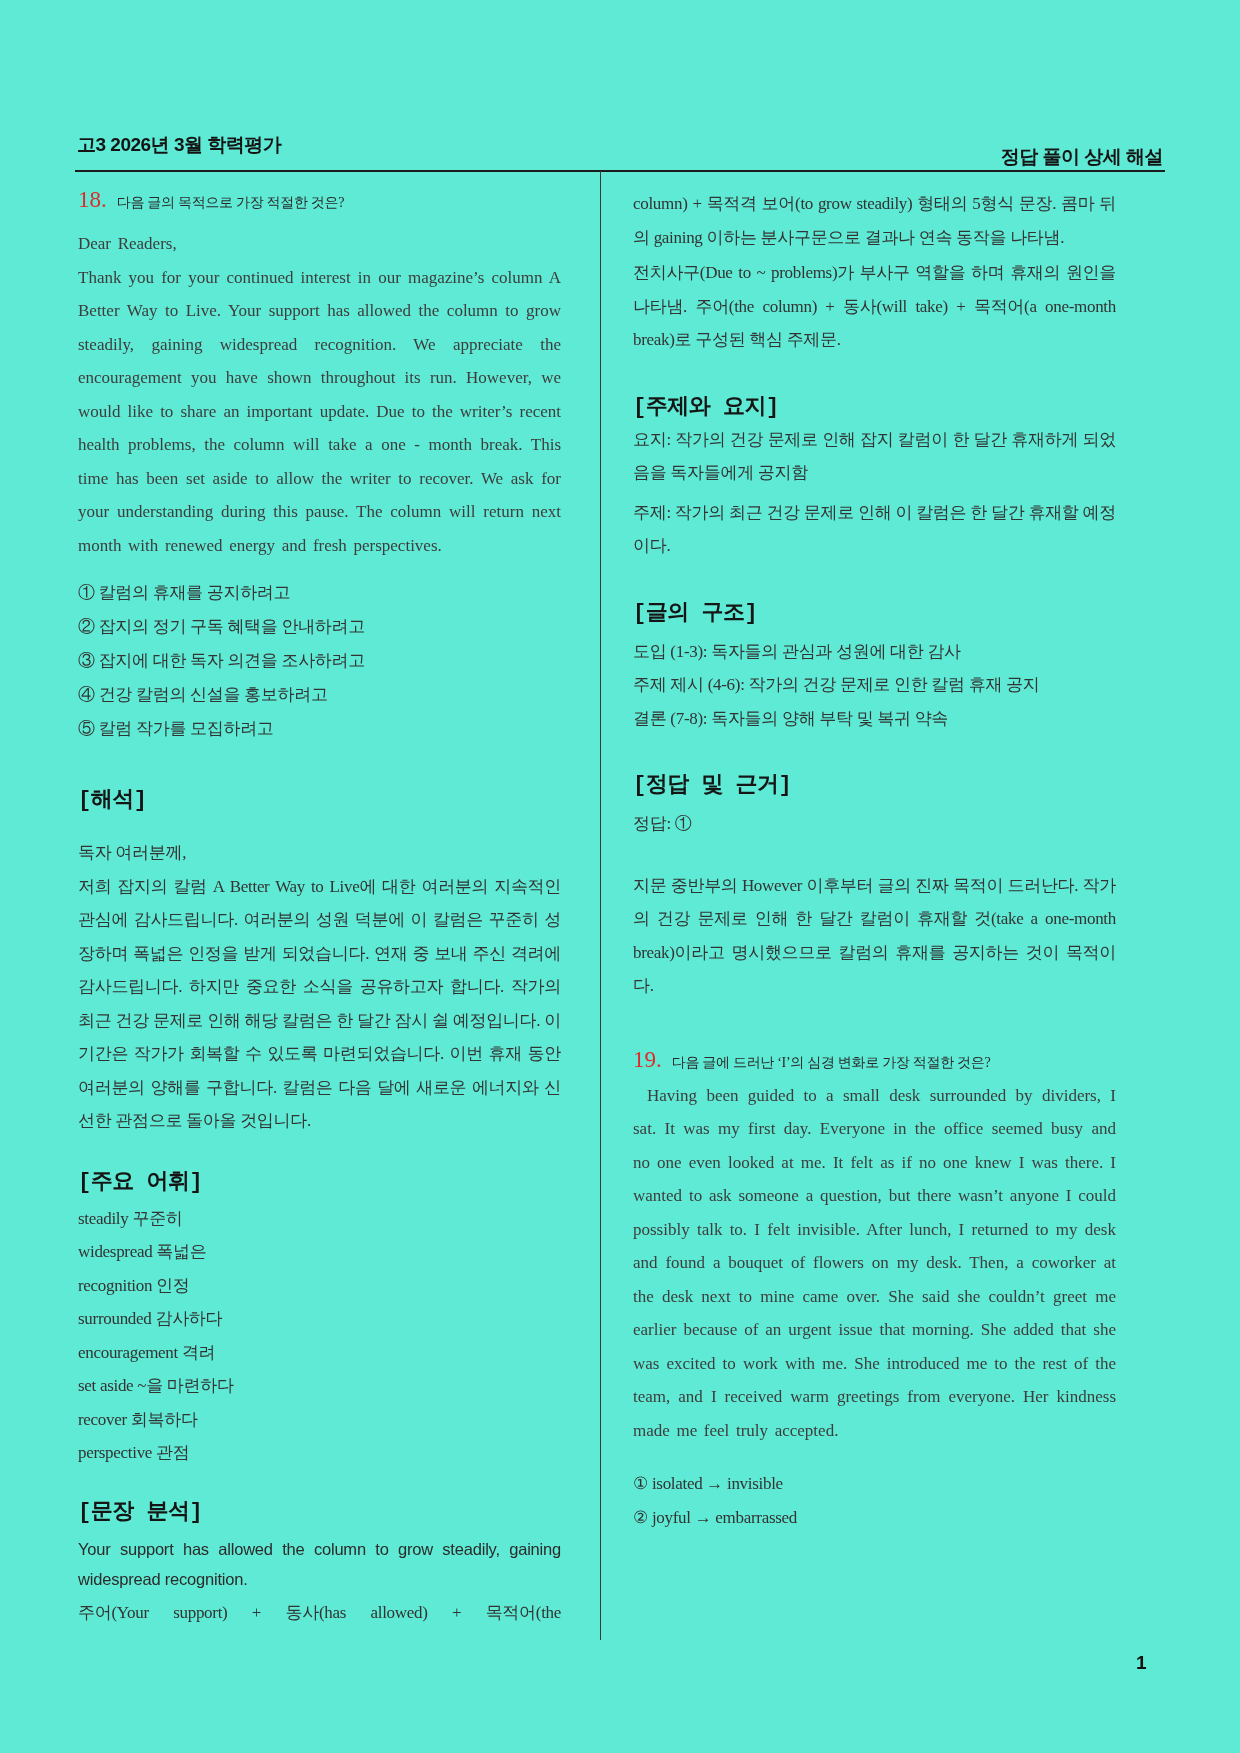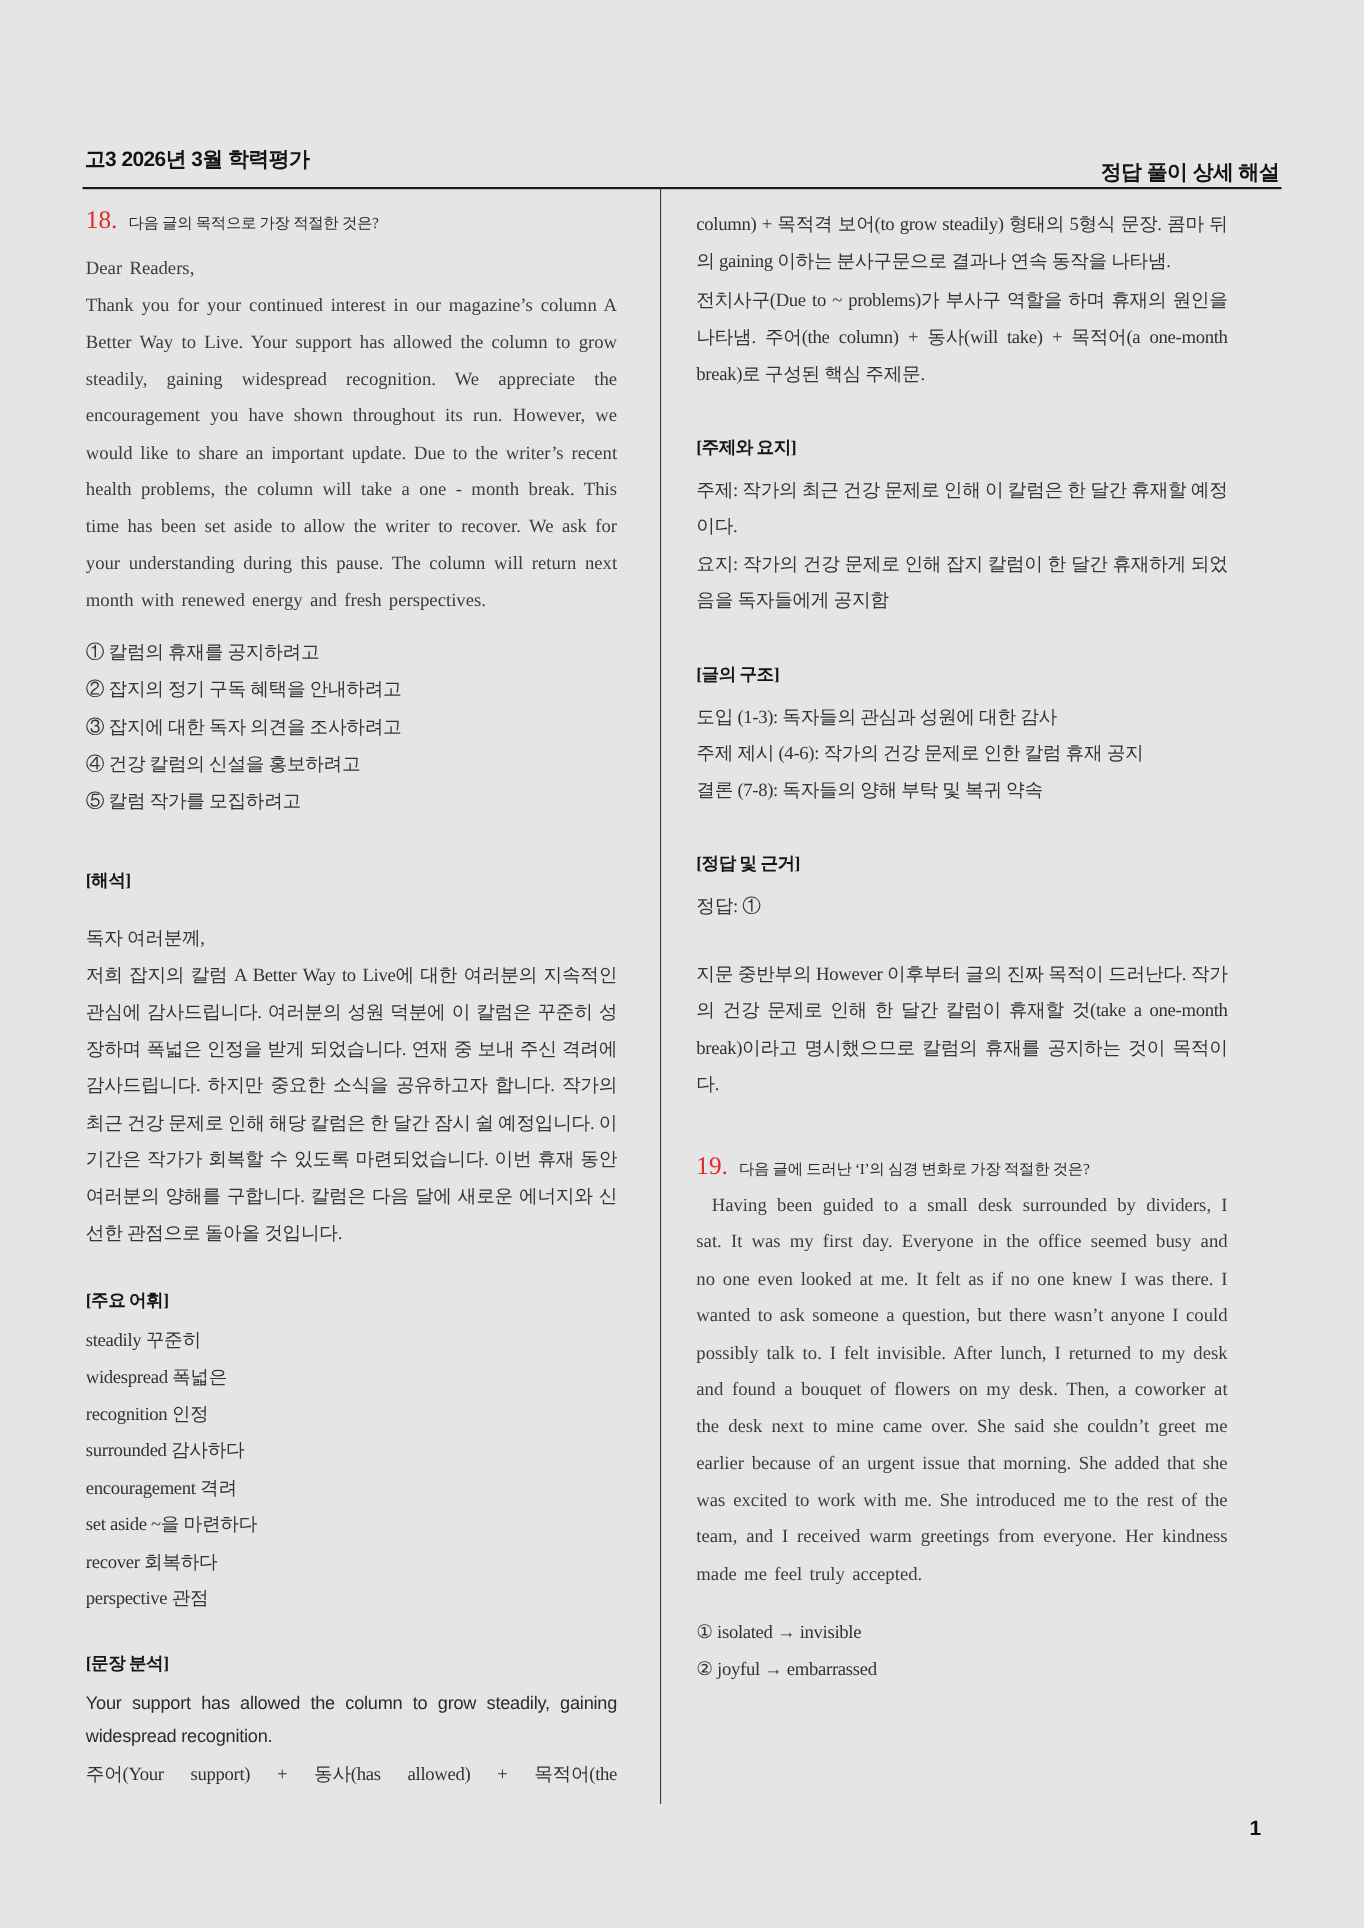--- a/index.html
+++ b/index.html
@@ -1,17 +1,17 @@
 <!DOCTYPE html>
 <html><head>
 <meta charset="utf-8">
 <style>
   html, body { margin:0; padding:0; background:#ffffff; }
   .page {
-    position:relative; width:1240px; height:1753px; background:#e5e5e5;
+    position:relative; width:1240px; height:1753px; background:#5eead4;
     font-family:"Liberation Serif","DejaVu Serif",serif; color:#333;
     overflow:hidden;
   }
   
   .hdr-left {
     position:absolute; left:77px; top:132px;
     font-family:"Liberation Sans","DejaVu Sans",sans-serif;
     font-weight:700; font-size:19px; color:#141414; letter-spacing:-0.5px;
   }
   .hdr-right {
@@ -43,22 +43,22 @@
   .eng {
     font-family:"Liberation Serif","DejaVu Serif",serif;
     font-size:17px; line-height:33.5px; color:#3d3d3d; word-spacing:0.14em;
   }
   .kor { font-size:17px; line-height:33.5px; color:#333; letter-spacing:-0.3px; }
   .just { text-align:justify; }
   .force-last { text-align:justify; text-align-last:justify; }
   .indent { text-indent:14px; }
 
   .sec-title {
-    font-family:Liberation Serif, serif;
-    font-weight:700; font-size:16px; color:#151515; letter-spacing:-0.5px;
+    font-family:Liberation Mono, monospace;
+    font-weight:700; font-size:22px; color:#151515; letter-spacing:-0.5px;
     line-height:30px;
   }
   .sans {
     font-family:"Liberation Sans","DejaVu Sans",sans-serif;
     font-size:16.5px; line-height:30px; color:#2b2b2b; letter-spacing:-0.2px;
   }
   .opt-line { font-size:17px; line-height:34px; color:#333; letter-spacing:-0.3px; }
 
   
   .mt-s  { margin-top:14px; }
@@ -119,22 +119,22 @@
     <div class="kor force-last" style="margin-top:2px">주어(Your support) + 동사(has allowed) + 목적어(the</div>
   </div>
 
   <div class="col col-right">
 
     <div class="kor just" style="margin-top:4px">column) + 목적격 보어(to grow steadily) 형태의 5형식 문장. 콤마 뒤의 gaining 이하는 분사구문으로 결과나 연속 동작을 나타냄.</div>
 
     <div class="kor just" style="margin-top:2px">전치사구(Due to ~ problems)가 부사구 역할을 하며 휴재의 원인을 나타냄. 주어(the column) + 동사(will take) + 목적어(a one-month break)로 구성된 핵심 주제문.</div>
 
     <div class="sec-title mt-l">[주제와 요지]</div>
+    <div class="kor just">요지: 작가의 건강 문제로 인해 잡지 칼럼이 한 달간 휴재하게 되었음을 독자들에게 공지함</div>
     <div class="kor just" style="margin-top:6px">주제: 작가의 최근 건강 문제로 인해 이 칼럼은 한 달간 휴재할 예정이다.</div>
-    <div class="kor just">요지: 작가의 건강 문제로 인해 잡지 칼럼이 한 달간 휴재하게 되었음을 독자들에게 공지함</div>
 
     <div class="sec-title mt-l">[글의 구조]</div>
     <div style="margin-top:6px">
       <div class="kor just">도입 (1-3): 독자들의 관심과 성원에 대한 감사</div>
       <div class="kor just">주제 제시 (4-6): 작가의 건강 문제로 인한 칼럼 휴재 공지</div>
       <div class="kor just">결론 (7-8): 독자들의 양해 부탁 및 복귀 약속</div>
     </div>
 
     <div class="sec-title mt-l">[정답 및 근거]</div>
     <div class="kor" style="margin-top:6px">정답: ①</div>

